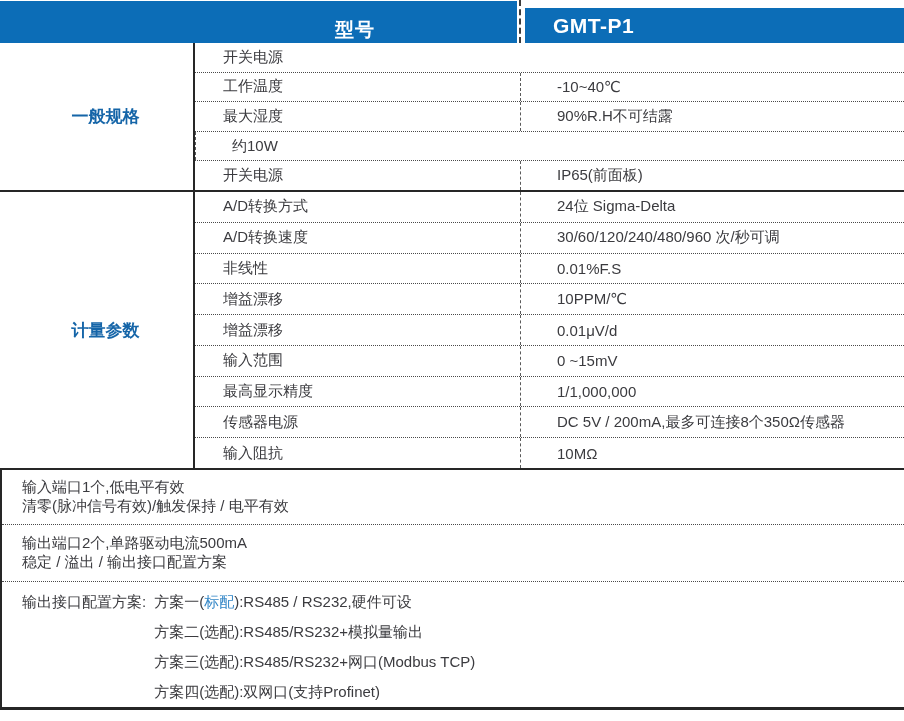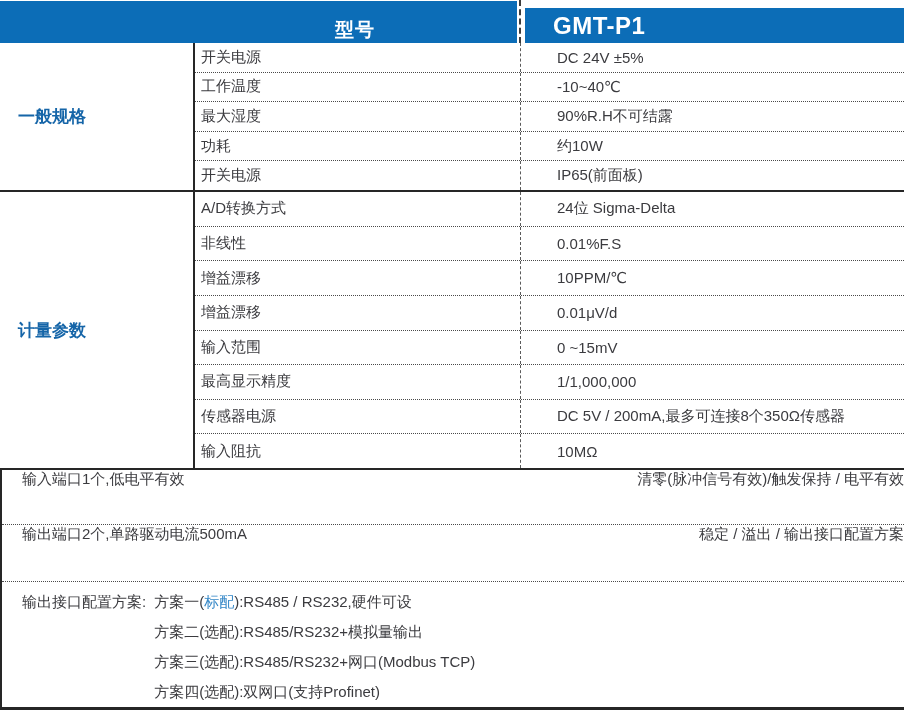--- a/index.html
+++ b/index.html
@@ -24,56 +24,56 @@
   .hdr-dash{
     position:absolute;left:519px;top:0;width:0;height:43px;
     border-left:2px dashed #3d3d3d;
   }
   .hdr-right{
     position:absolute;left:525px;top:8px;width:379px;height:35px;
     background:var(--header-bg,#0c6db7);
     display:flex;align-items:center;
   }
   .hdr-right span{
-    padding-left:28px;color:#fff;font-weight:bold;font-size:24px;letter-spacing:.5px;
+    padding-left:28px;color:#fff;font-weight:bold;font-size:21px;letter-spacing:.5px;
   }
 
   
   .tbl-body{position:absolute;top:43px;left:0;width:904px;}
   .section{display:flex;box-sizing:border-box;border-bottom:2px solid var(--line-dark,#262626);}
   .section.s1{height:149px;}
   .section.s2{height:278px;}
   .section.s3{height:240px;border-bottom:3px solid var(--line-dark,#262626);}
 
-  .cat{width:193px;box-sizing:border-box;display:flex;align-items:center;}
+  .cat{width:193px;box-sizing:border-box;display:flex;align-items:center;justify-content:center;}
   .cat span{
     padding-left:18px;font-weight:bold;font-size:17px;
     color:var(--category-text,#1565a8);
   }
   .rows{
     flex:1;display:flex;flex-direction:column;
     border-left:2px solid var(--line-dark,#262626);
   }
 
   .row{flex:1;display:flex;border-bottom:1px dotted var(--line-dotted,#4a4a4a);font-size:15px;}
   .row:last-child{border-bottom:none;}
   .pcell{
-    width:325px;box-sizing:border-box;padding-left:6px;
+    width:325px;box-sizing:border-box;padding-left:28px;
     display:flex;align-items:center;white-space:nowrap;
   }
   .vcell{
     flex:1;box-sizing:border-box;padding-left:36px;
     border-left:1px dashed #5a5a5a;
     display:flex;align-items:center;white-space:nowrap;
   }
 
   
   .iog{
     box-sizing:border-box;padding-left:20px;
-    display:flex;flex-direction:row;justify-content:space-between;
+    display:flex;flex-direction:column;justify-content:center;
     border-bottom:1px dotted var(--line-dotted,#4a4a4a);
     font-size:15px;
   }
   .iog.iog1{height:58px;}
   .iog.iog2{height:60px;}
   .io-line{white-space:nowrap;}
   .iocfg{
     flex:1;display:flex;box-sizing:border-box;
     padding-left:20px;padding-top:5px;font-size:15px;
   }
@@ -97,49 +97,51 @@
 
   <div class="tbl-body">
 
     <div class="section s1">
       <div class="cat">
         <span>一般规格</span>
       </div>
       <div class="rows">
         <div class="row">
           <div class="pcell">开关电源</div>
-          <div class="vcell">DC 24V ±5%</div>
         </div>
         <div class="row">
           <div class="pcell">工作温度</div>
           <div class="vcell">-10~40℃</div>
         </div>
         <div class="row">
           <div class="pcell">最大湿度</div>
           <div class="vcell">90%R.H不可结露</div>
         </div>
         <div class="row">
-          <div class="pcell">功耗</div>
           <div class="vcell">约10W</div>
         </div>
         <div class="row">
           <div class="pcell">开关电源</div>
           <div class="vcell">IP65(前面板)</div>
         </div>
       </div>
     </div>
 
     <div class="section s2">
       <div class="cat">
         <span>计量参数</span>
       </div>
       <div class="rows">
         <div class="row">
           <div class="pcell">A/D转换方式</div>
           <div class="vcell">24位 Sigma-Delta</div>
+        </div>
+        <div class="row">
+          <div class="pcell">A/D转换速度</div>
+          <div class="vcell">30/60/120/240/480/960 次/秒可调</div>
         </div>
         <div class="row">
           <div class="pcell">非线性</div>
           <div class="vcell">0.01%F.S</div>
         </div>
         <div class="row">
           <div class="pcell">增益漂移</div>
           <div class="vcell">10PPM/℃</div>
         </div>
         <div class="row">

